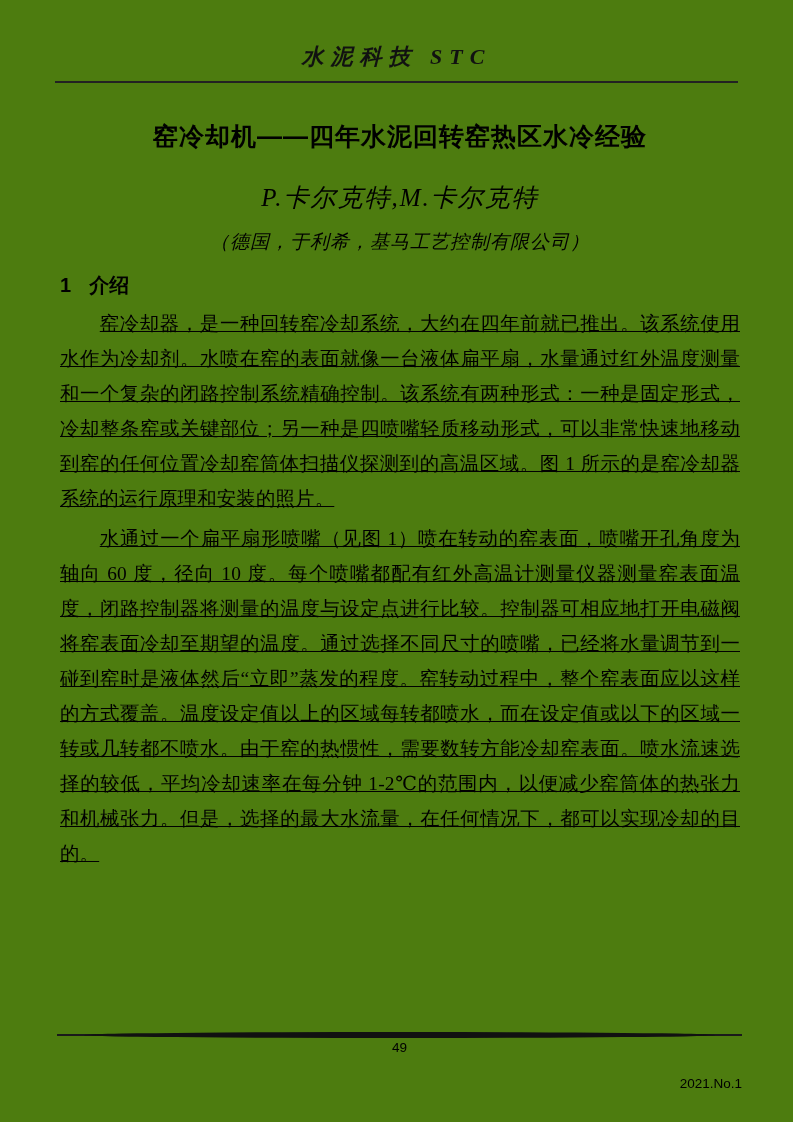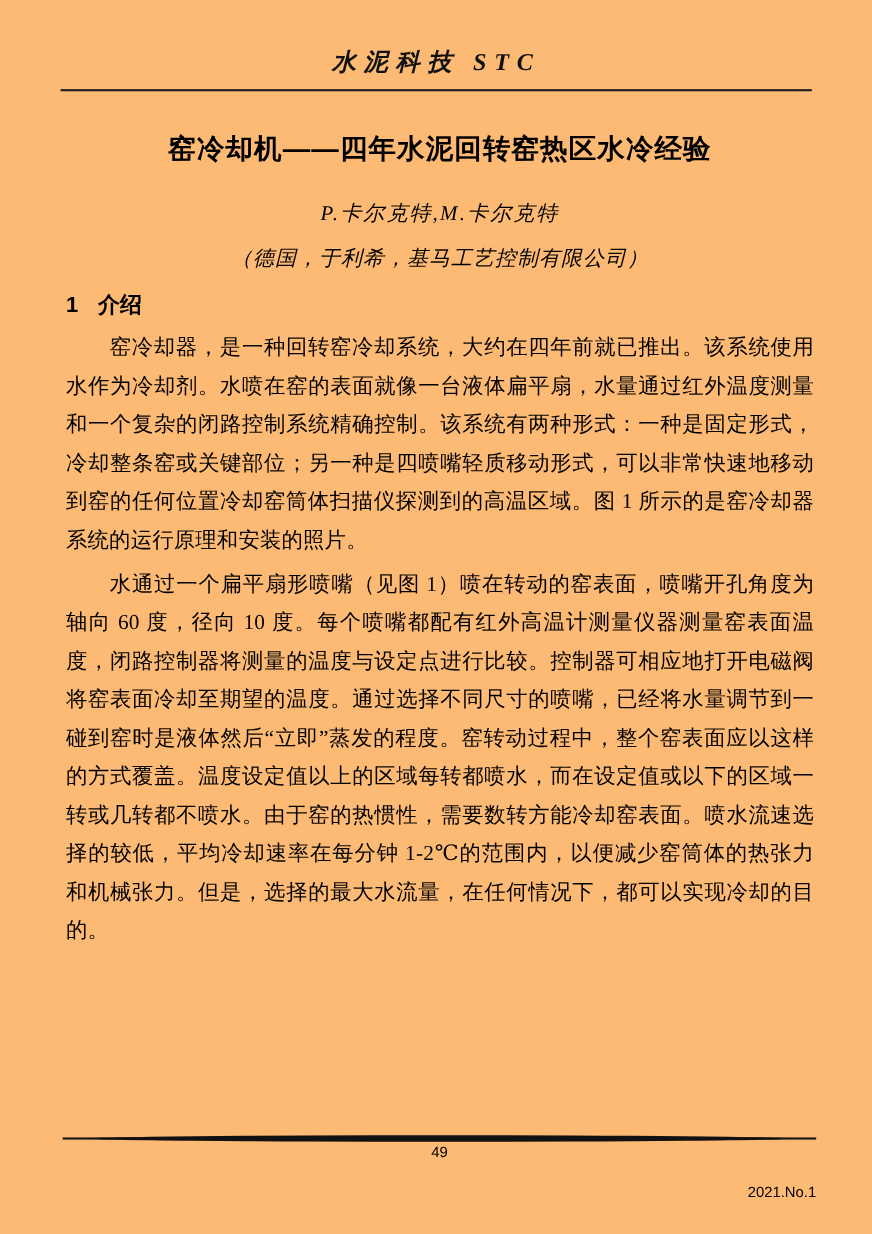--- a/index.html
+++ b/index.html
@@ -10,21 +10,21 @@
   body {
     width: 793px;
     height: 1122px;
     position: relative;
     font-family: "Liberation Serif", "DejaVu Serif", serif;
     color: #000000;
   }
   .page {
     position: absolute;
     inset: 0;
-    background: #fdba74;
+    background: #4d7c0f;
     overflow: hidden;
   }
 
   
   .running-header {
     margin-top: 42px;
     text-align: center;
     font-family: "Liberation Serif", "DejaVu Serif", serif;
     font-style: italic;
     font-weight: bold;
@@ -53,21 +53,21 @@
     font-weight: bold;
     font-size: 25px;
     letter-spacing: 1px;
     line-height: 38px;
   }
 
   .authors {
     margin-top: 26px;
     text-align: center;
     font-style: italic;
-    font-size: 19px;
+    font-size: 25px;
     letter-spacing: 2px;
   }
   .affiliation {
     margin-top: 15px;
     text-align: center;
     font-style: italic;
     font-size: 19px;
     letter-spacing: 1px;
   }
 
@@ -86,20 +86,21 @@
 
   
   .para {
     margin: 5px 0 0 0;
     font-size: 19.4px;
     line-height: 35px;
     text-align: justify;
     text-justify: inter-ideograph;
     text-indent: 2.05em;
     letter-spacing: 0.2px;
+    text-decoration: underline;
   }
   .para + .section-heading { margin-top: 12px; }
   .section-heading + .para { margin-top: 6px; }
 
   
   .footer {
     position: absolute;
     top: 1032px;
     left: 57px;
     right: 51px;

